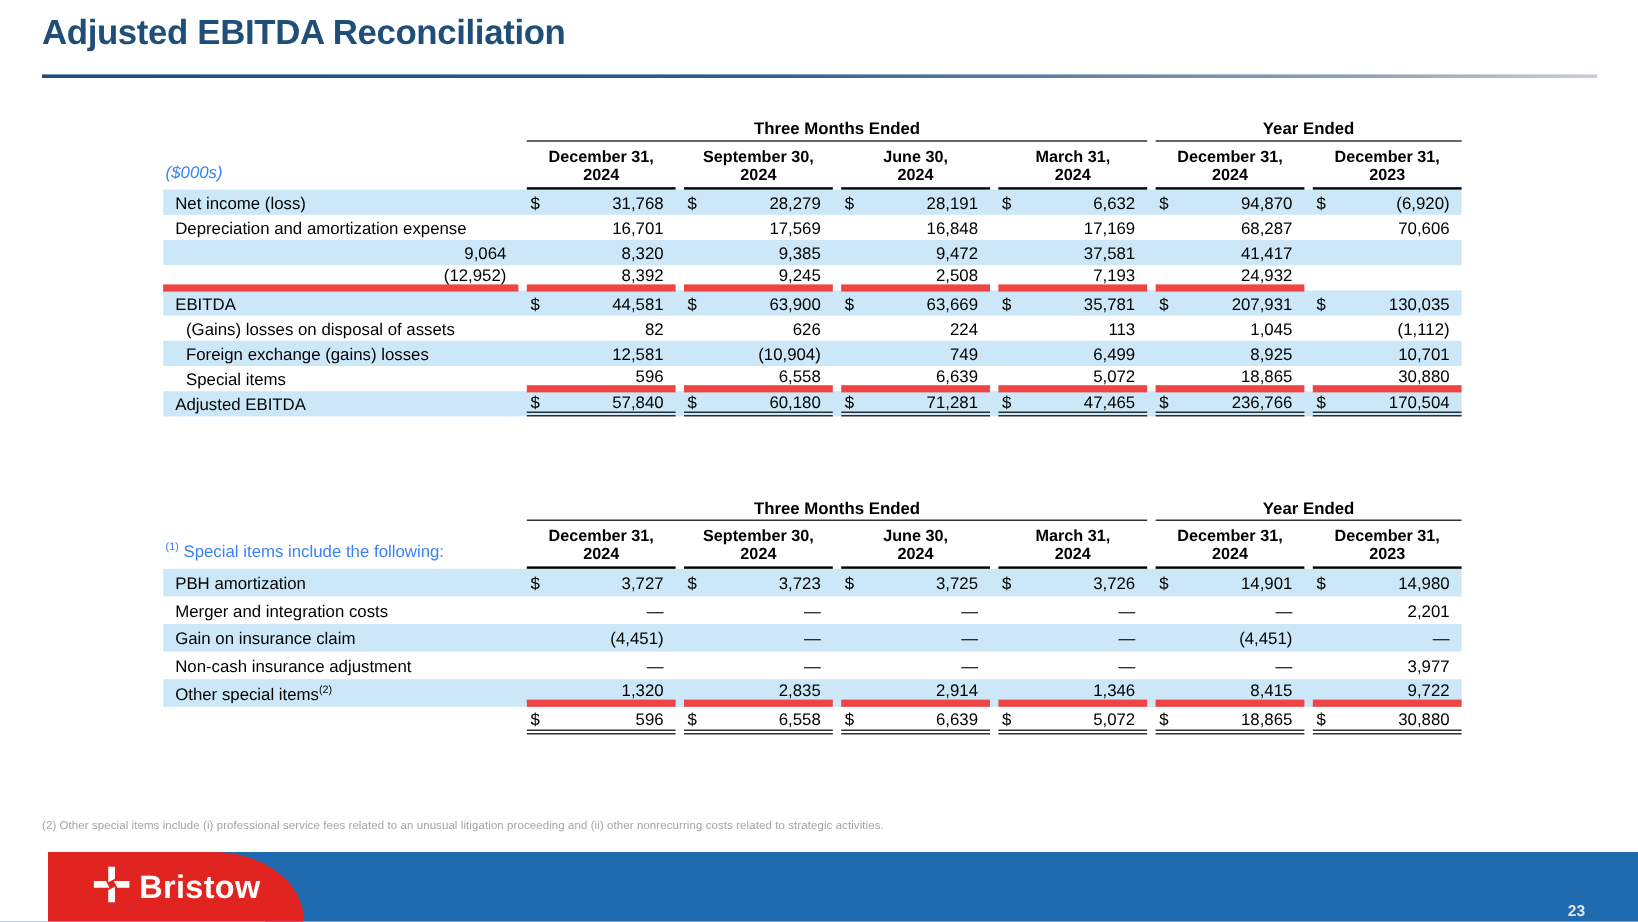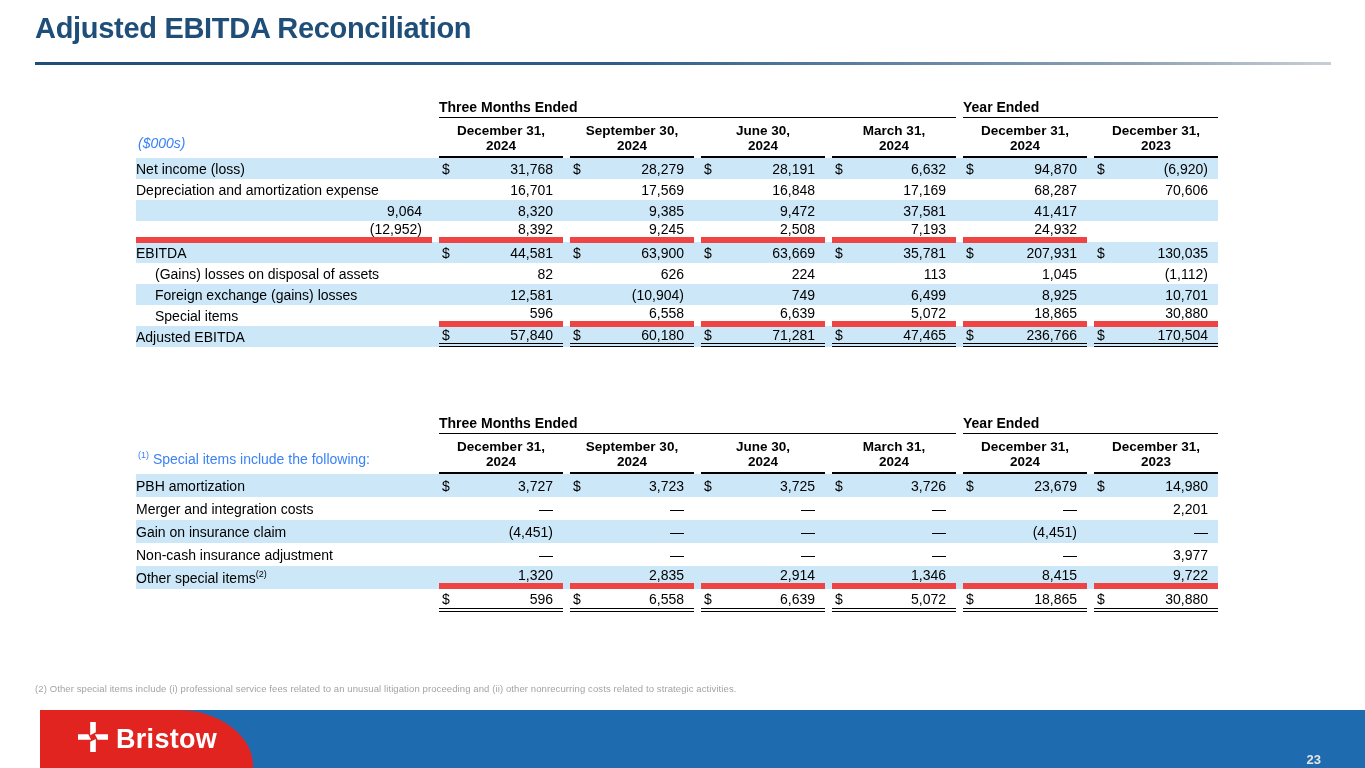--- a/index.html
+++ b/index.html
@@ -26,37 +26,37 @@
   .t1{top:98px;}
   .t2{top:414px;}
   .row{
     display:grid;
     grid-template-columns:296px repeat(6,124px);
     column-gap:7px;
     align-items:center;
   }
   .group-row{height:20px;align-items:end;}
   .group-cell{
-    font-size:14px;font-weight:bold;color:#000;
+    font-size:14px;font-weight:bold;text-align:center;color:#000;
     border-bottom:1px solid #000;padding-bottom:1px;line-height:17px;
   }
   .col-row{height:40px;align-items:end;}
   .colh{
     font-size:13.5px;font-weight:bold;text-align:center;color:#000;
     line-height:15px;white-space:pre-line;
     border-bottom:2px solid #000;padding-bottom:3px;
   }
   .corner{font-size:14px;color:#3b82f6;padding-bottom:7px;padding-left:2px;white-space:nowrap;}
   .corner.italic{font-style:italic;}
   sup{font-size:9px;vertical-align:super;line-height:0;}
 
   .data-row{height:21px;font-size:14px;color:#000;}
   .t2 .data-row{height:23px;}
   .data-row.hl{background:var(--hl,#cce8f8);}
-  .label-cell{padding-left:0;white-space:nowrap;overflow:hidden;}
+  .label-cell{padding-left:10px;white-space:nowrap;overflow:hidden;}
   .label-cell.indent{padding-left:19px;}
   .num{
     display:flex;justify-content:space-between;align-items:center;
     height:100%;padding:0 10px 0 3px;box-sizing:border-box;
   }
   .num.u{border-bottom:6px solid #ef4444;}
   .num.d{border-bottom:4px double #000;}
   .num .ds{min-width:11px;text-align:left;}
   .num .v{text-align:right;}
 
@@ -391,21 +391,21 @@
         <div class="num">
           <span class="ds">$</span>
           <span class="v">3,725</span>
         </div>
         <div class="num">
           <span class="ds">$</span>
           <span class="v">3,726</span>
         </div>
         <div class="num">
           <span class="ds">$</span>
-          <span class="v">23,679</span>
+          <span class="v">14,901</span>
         </div>
         <div class="num">
           <span class="ds">$</span>
           <span class="v">14,980</span>
         </div>
       </div>
       <div class="row data-row">
         <div class="label-cell">Merger and integration costs</div>
         <div class="num">
           <span class="ds"></span>

